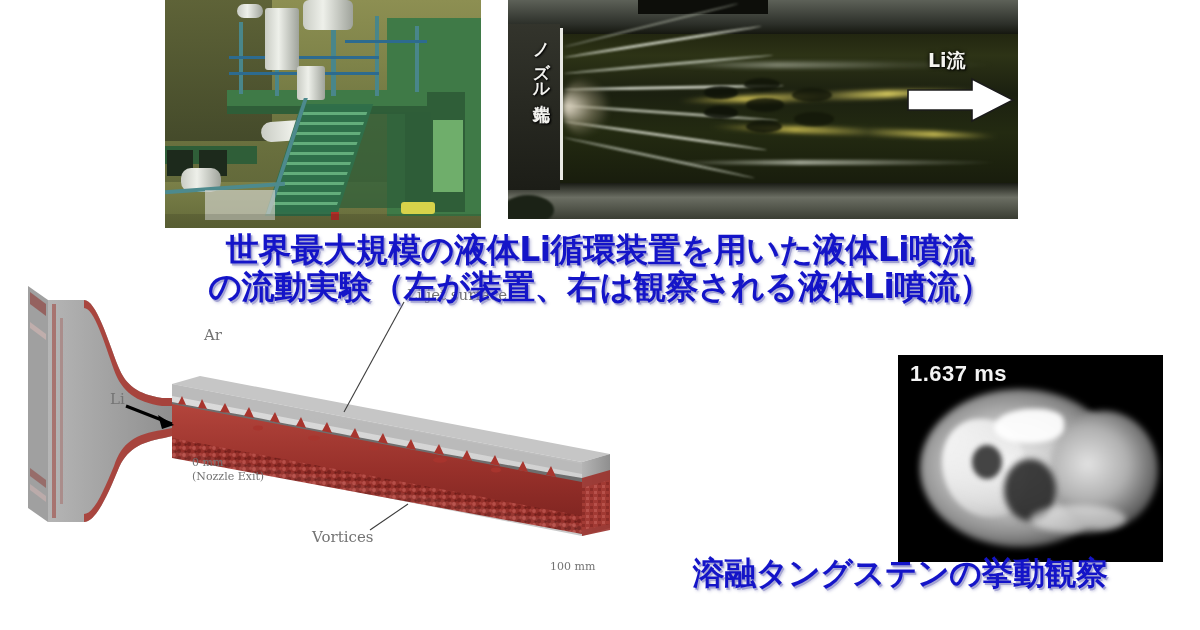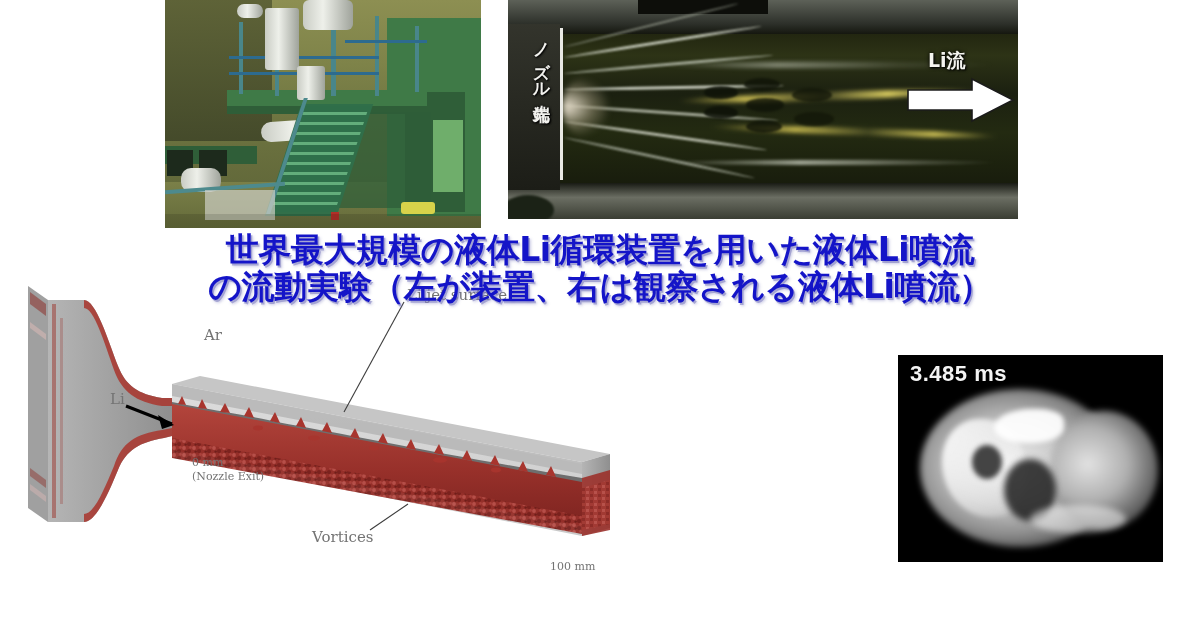--- a/index.html
+++ b/index.html
@@ -350,25 +350,26 @@
          background:linear-gradient(120deg,rgba(255,255,255,.95),rgba(255,255,255,.1));
          filter:blur(2.6px);"></div>
     <div class="blob" style="left:96px;top:54px;width:70px;height:34px;border-radius:60% 40% 50% 50%;
          background:rgba(255,255,255,.92);filter:blur(2.4px);"></div>
     <div class="blob" style="left:106px;top:104px;width:52px;height:62px;border-radius:50%;
          background:rgba(30,30,30,.85);filter:blur(3px);"></div>
     <div class="blob" style="left:74px;top:90px;width:30px;height:34px;border-radius:50%;
          background:rgba(25,25,25,.8);filter:blur(2.6px);"></div>
     <div class="blob" style="left:132px;top:150px;width:96px;height:28px;border-radius:50%;
          background:rgba(255,255,255,.5);filter:blur(3px);"></div>
-    <div class="tung-time">3.485 ms</div>
+    <div class="tung-time">1.637 ms</div>
   </div>
 
   <div class="abs jp-caption" id="top-caption">
     <div class="l1">世界最大規模の液体Li循環装置を用いた液体Li噴流</div>
     <div class="l2">の流動実験（左が装置、右は観察される液体Li噴流）</div>
   </div>
 
 
   <div class="abs jp-caption" id="tung-caption">
+    <div>溶融タングステンの挙動観察</div>
   </div>
 
 </div>
 
 </body></html>

